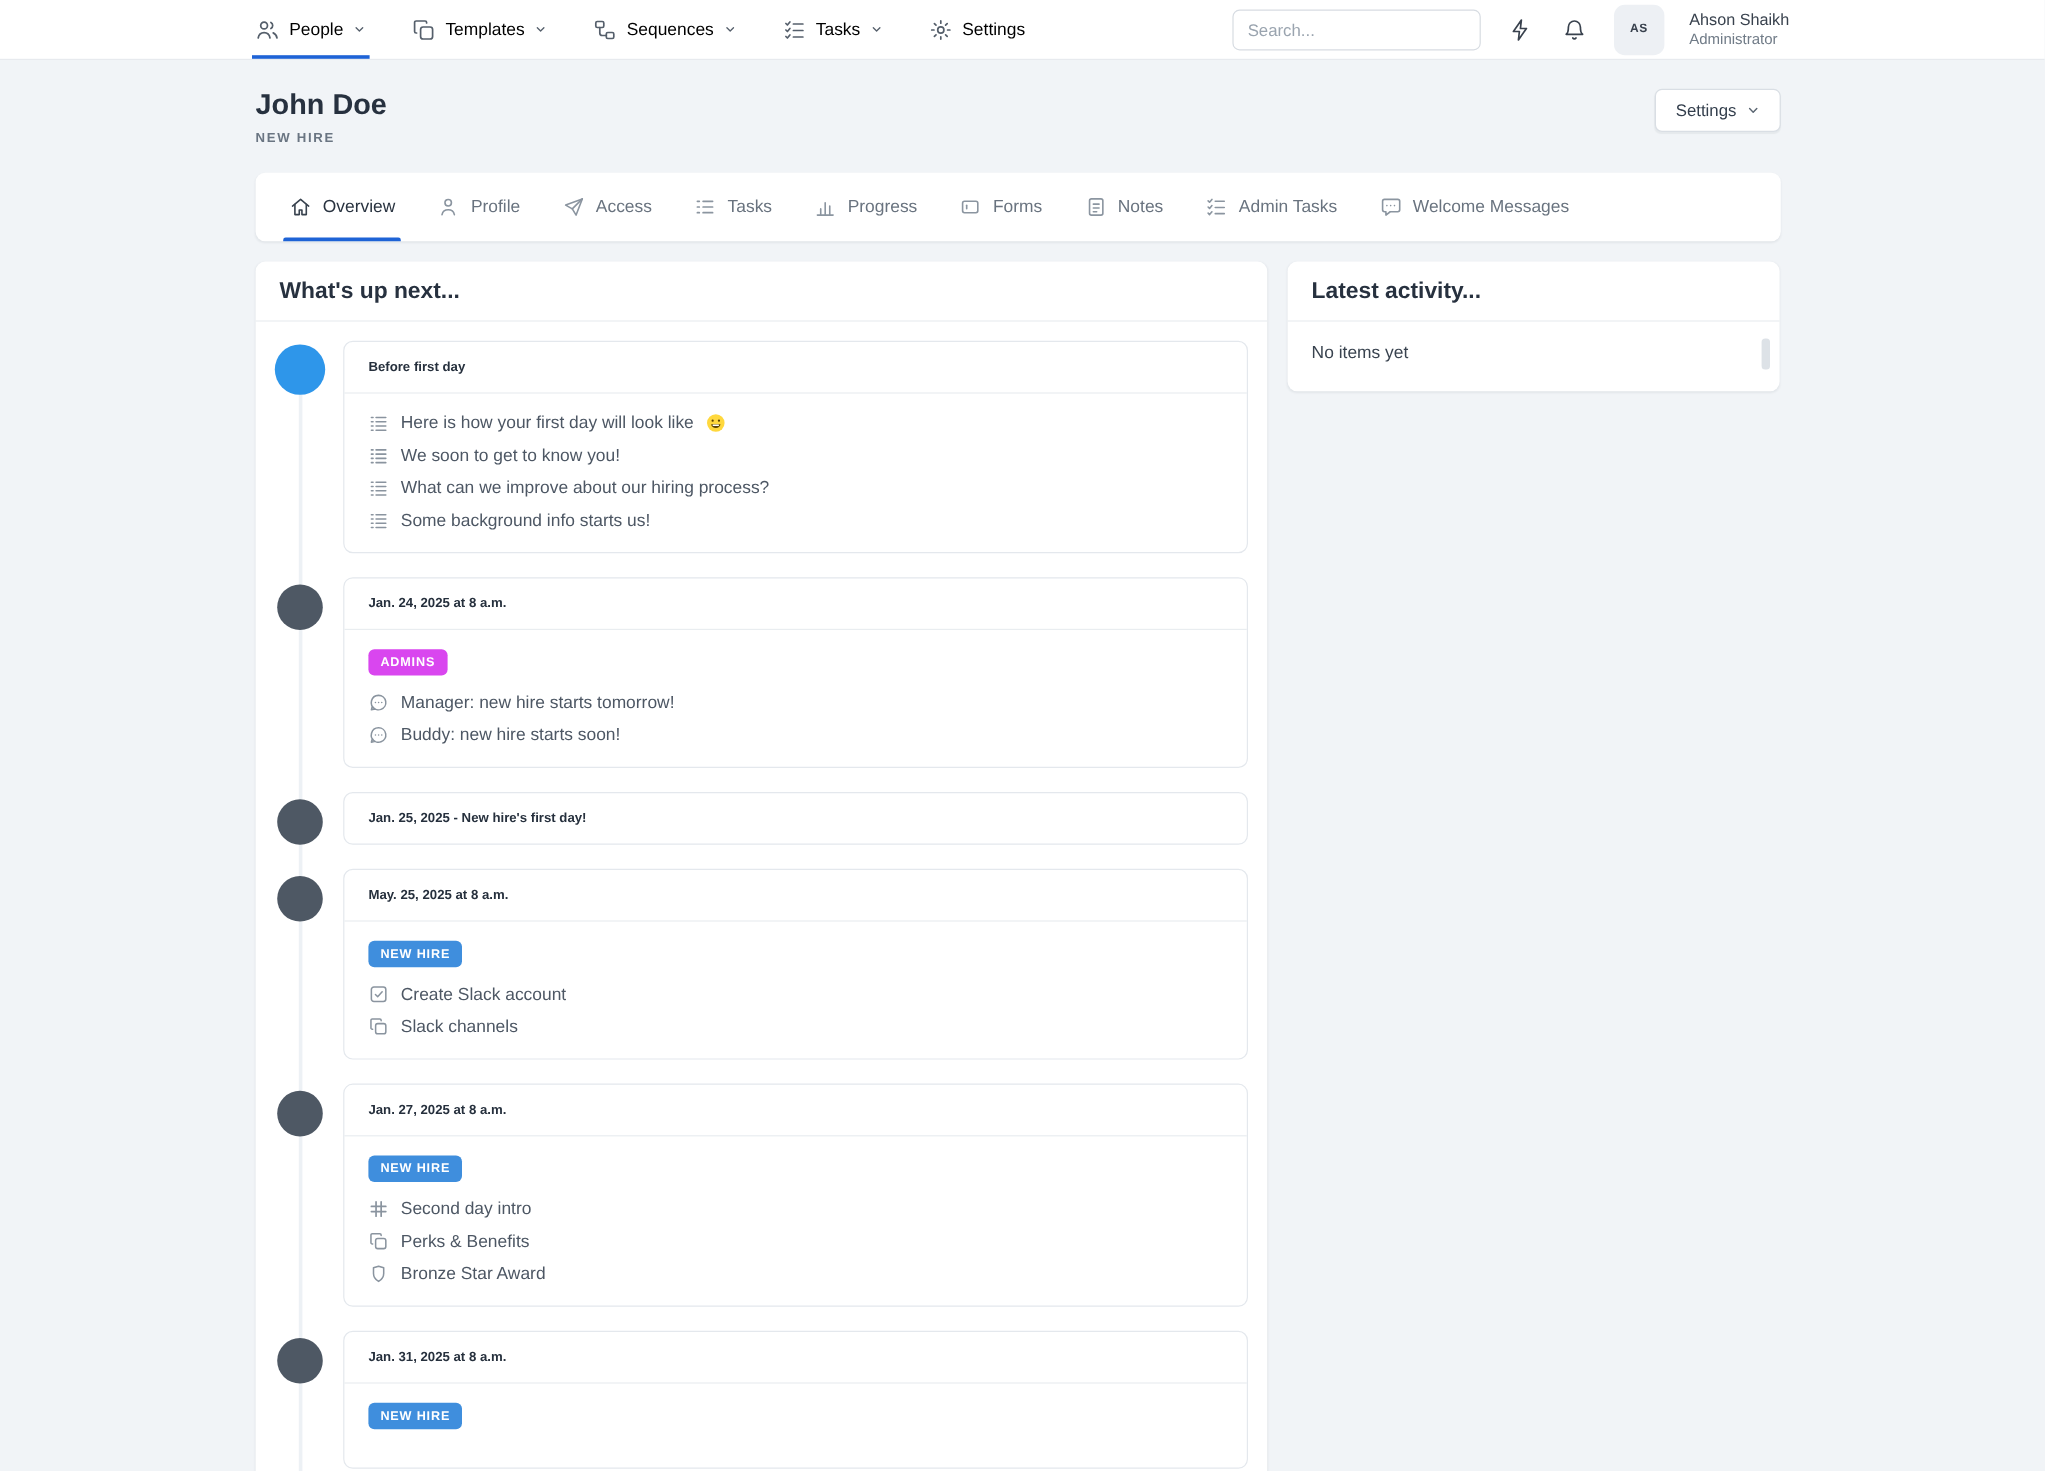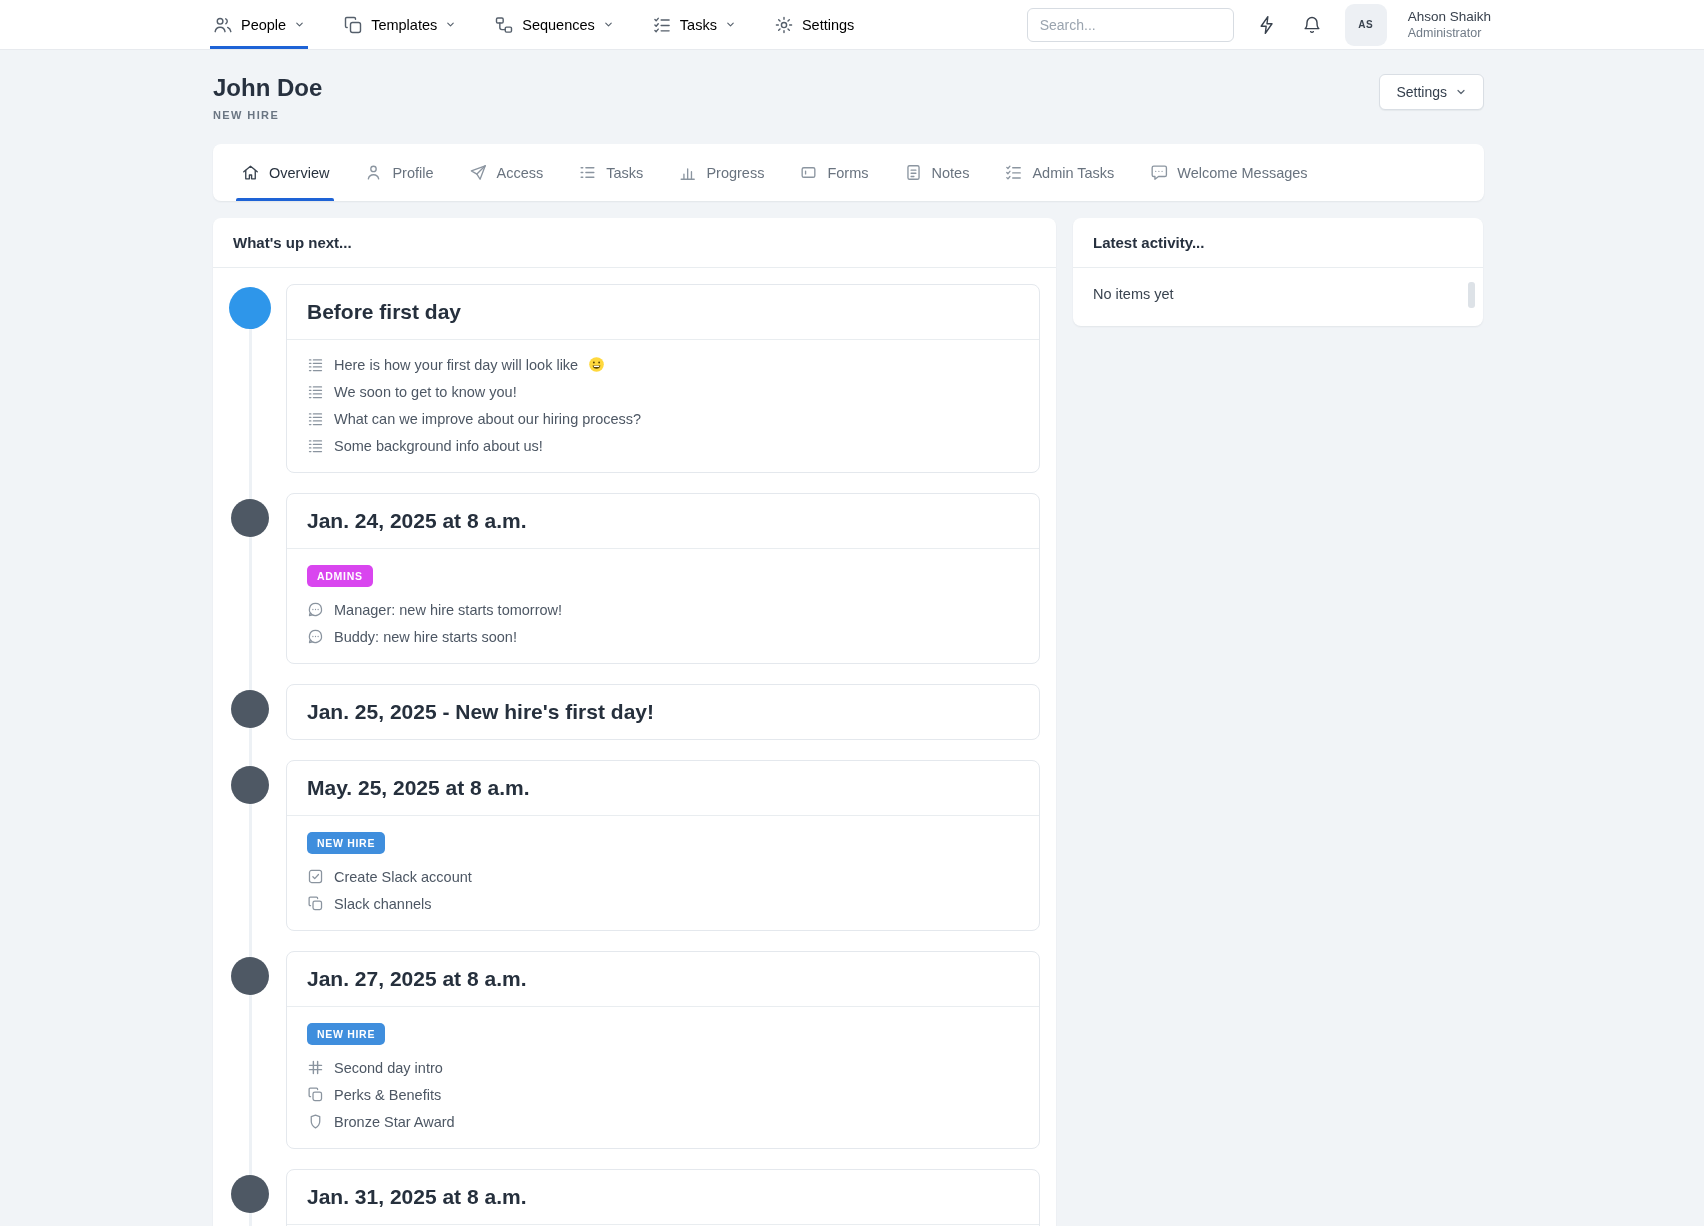--- a/index.html
+++ b/index.html
@@ -83,38 +83,38 @@
     content: ""; position: absolute; left: -5px; right: -5px; bottom: 0;
     height: 3px; background: #1e63d6; border-radius: 2px 2px 0 0;
   }
 
   
   .main-row { display: flex; gap: 17px; margin: 17px 220px 0 213px; align-items: flex-start; }
   .card { background: #fff; border-radius: 8px; box-shadow: 0 1px 2px rgba(30,40,55,.07); }
   .main-card { width: 843px; }
   .card-header {
     padding: 0 20px; height: 50px; display: flex; align-items: center;
-    font-size: 15px; font-weight: bold; color: #27313f;
+    font-size: 19px; font-weight: bold; color: #27313f;
     border-bottom: 1px solid #e9edf0;
   }
 
   
   .timeline { position: relative; padding: 16px 16px 40px 73px; }
   .timeline::before {
     content: ""; position: absolute; left: 35.5px; top: 26px; bottom: 0;
     width: 3px; background: #edf1f5;
   }
   .entry { position: relative; margin-bottom: 20px; }
   .entry-dot {
     position: absolute; left: -55px; top: 6px; width: 38px; height: 38px;
     border-radius: 50%; background: #4e5864; z-index: 1;
   }
   .entry-dot--blue { width: 42px; height: 42px; left: -57px; top: 3px; background: #2e96ea; }
   .entry-card { border: 1px solid #e4e8ed; border-radius: 8px; background: #fff; }
-  .entry-header { padding: 15px 20px; font-size: 21px; font-weight: bold; color: #26303d; }
+  .entry-header { padding: 15px 20px; font-size: 11px; font-weight: bold; color: #26303d; }
   .entry-body { border-top: 1px solid #e9edf0; padding: 16px 20px 18px; }
   .badge {
     display: inline-block; font-size: 10.5px; font-weight: bold;
     letter-spacing: .7px; color: #fff; padding: 5px 10px; border-radius: 5px;
   }
   .badge--orange { background: #d946ef; }
   .badge--blue   { background: #3f8edd; }
   .badge-row { margin-bottom: 14px; }
   .item {
     display: flex; align-items: center; gap: 10px;
@@ -391,21 +391,21 @@
                 </span>
               <span>What can we improve about our hiring process?</span>
             </div>
             <div class="item">
               <span>
                   <svg width="17" height="17" viewBox="0 0 24 24" fill="none" stroke="currentColor" stroke-width="1.8" stroke-linecap="round">
                     <path d="M3.5 5.5h2M3.5 10.5h2M3.5 15.5h2M3.5 20.5h2"></path>
                     <path d="M9 5.5h11.5M9 10.5h11.5M9 15.5h11.5M9 20.5h11.5"></path>
                   </svg>
                 </span>
-              <span>Some background info about us!</span>
+              <span>Some background info starts us!</span>
             </div>
           </div>
         </div>
       </div>
 
       <div class="entry">
         <div class="entry-dot"></div>
         <div class="entry-card">
           <div class="entry-header">Jan. 24, 2025 at 8 a.m.</div>
           <div class="entry-body">

